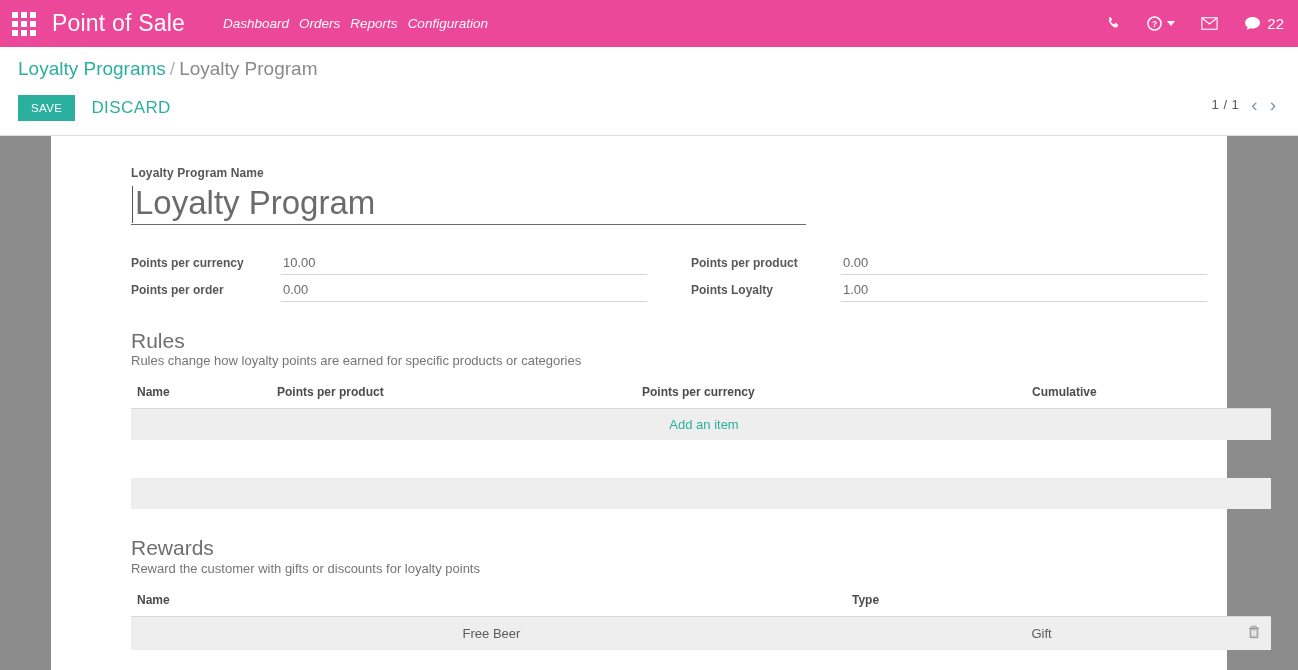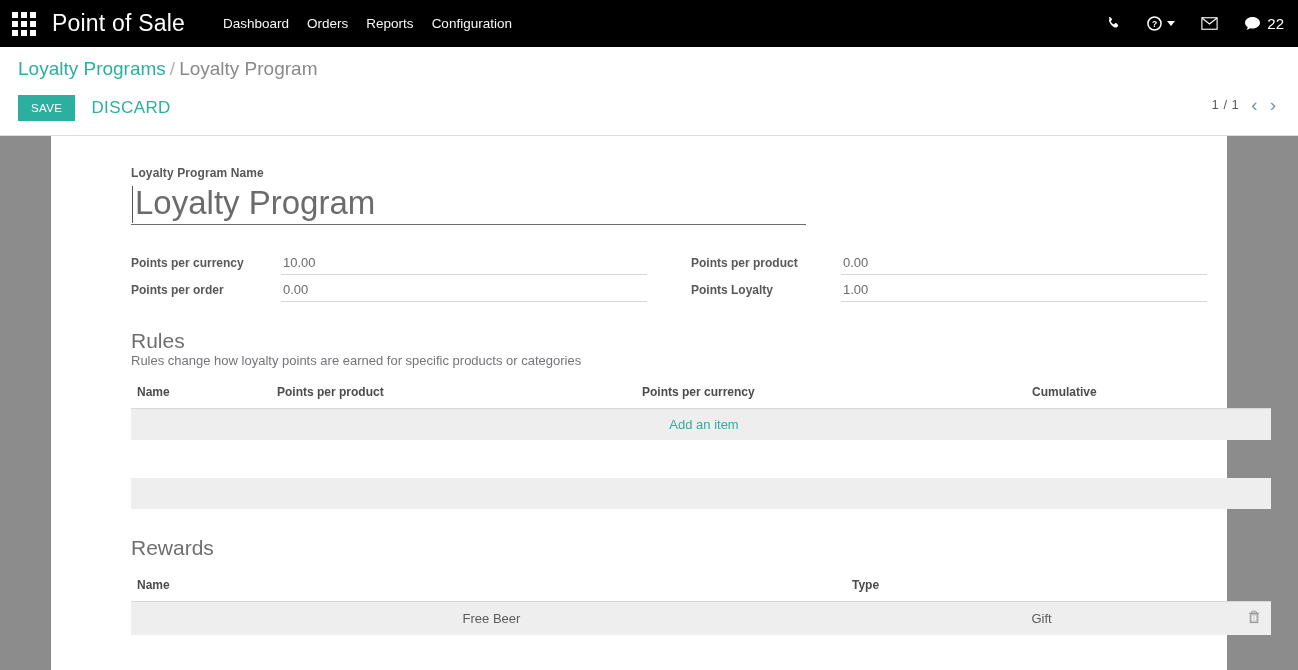--- a/index.html
+++ b/index.html
@@ -6,21 +6,21 @@
   html, body {
     width: 1298px; height: 670px;
     font-family: "Liberation Sans", sans-serif;
     background: #8c8c8c;
     overflow: hidden;
   }
 
   
   .navbar {
     height: 47px;
-    background: #000000;
+    background: #ec4899;
     display: flex;
     align-items: center;
     padding: 0 14px 0 10px;
     color: #ffffff;
   }
   .apps-grid {
     width: 28px; height: 28px;
     display: grid;
     grid-template-columns: repeat(3, 6px);
     grid-template-rows: repeat(3, 6px);
@@ -32,21 +32,21 @@
   }
   .apps-grid i { background: #ffffff; display: block; width: 6px; height: 6px; }
   .brand {
     font-size: 23px;
     font-weight: 400;
     letter-spacing: .2px;
     color: #fff;
     white-space: nowrap;
     margin-right: 38px;
   }
-  .menu { display: flex; align-items: flex-start; gap: 18px; }
+  .menu { display: flex; align-items: flex-start; gap: 10px; font-style: italic; }
   .menu a {
     color: #ffffff;
     font-size: 13.5px;
     text-decoration: none;
     white-space: nowrap;
     opacity: .97;
   }
   .nav-right {
     margin-left: auto;
     display: flex;
@@ -380,20 +380,21 @@
               </tr>
             </tbody>
           </table>
         </div>
 
         <div class="blank-band"></div>
       </div>
 
       <div class="section">
         <div class="section-title">Rewards</div>
+        <div class="section-sub">Reward the customer with gifts or discounts for loyalty points</div>
 
         <div class="o2m">
           <table class="o2m-table">
             <thead>
               <tr>
                 <th style="width:715px">Name</th>
                 <th>Type</th>
                 <th style="width:40px"></th>
               </tr>
             </thead>

